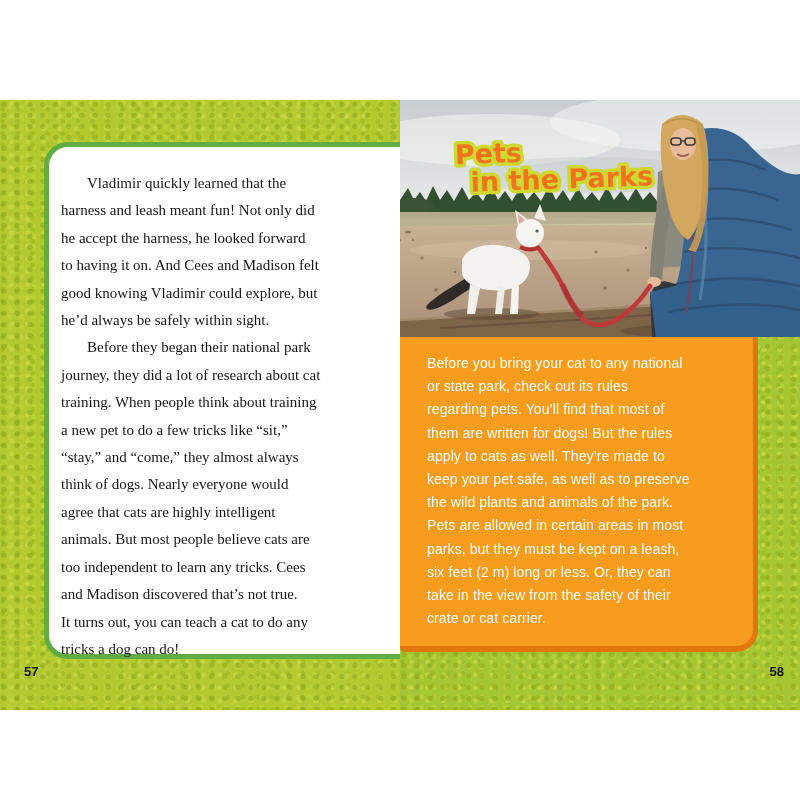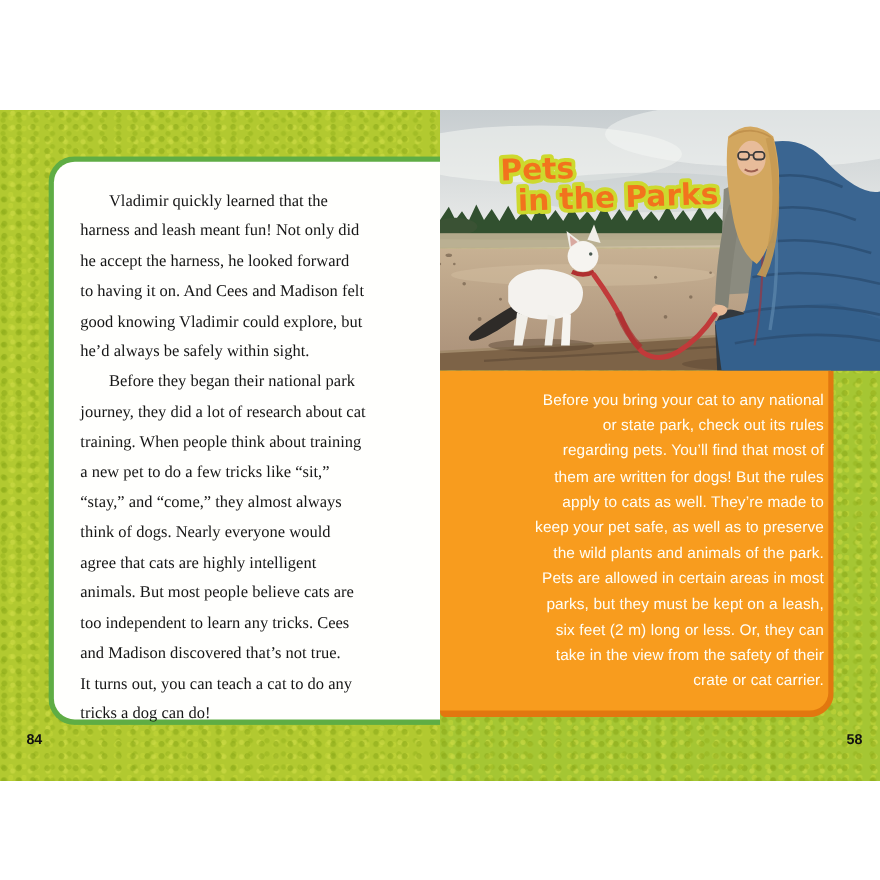--- a/index.html
+++ b/index.html
@@ -23,39 +23,38 @@
 
   
   .white-card{
     position:absolute;left:44px;top:42px;width:351px;height:507px;
     background:#fffffd;
     border:5px solid #5fad44;border-right:none;
     border-radius:24px 0 0 24px;
     box-sizing:content-box;
   }
   .bodytext{
-    padding:23px 6px 0 24px;
+    padding:23px 6px 0 12px;
     font-family:"Liberation Serif",serif;
     font-size:15px;line-height:27.4px;color:#161616;
   }
   .bodytext p{margin:0;text-indent:26px;white-space:pre-line;}
 
   
   .photo{position:absolute;left:0;top:0;width:400px;height:237px;overflow:hidden;
          box-shadow:inset 2px 0 3px rgba(0,0,0,.12);}
   .photo svg{display:block;}
 
   
   .orange-card{
     position:absolute;left:0;top:237px;width:353px;height:309px;
     background:#f89c1e;
     border-right:5px solid #e2770f;border-bottom:6px solid #e2770f;
     border-radius:0 0 22px 5px;
     box-sizing:content-box;
-    text-align:right;
   }
   .callout-text{
     padding:15px 4px 0 27px;
     font-size:14px;line-height:23.2px;color:#fffef7;
     letter-spacing:.1px;white-space:pre-line;
   }
 
   .page-num{position:absolute;font-size:13px;font-weight:bold;color:#111;}
   .page-num.left{left:24px;top:564px;}
   .page-num.right{right:16px;top:564px;}
@@ -86,21 +85,21 @@
 “stay,” and “come,” they almost always
 think of dogs. Nearly everyone would
 agree that cats are highly intelligent
 animals. But most people believe cats are
 too independent to learn any tricks. Cees
 and Madison discovered that’s not true.
 It turns out, you can teach a cat to do any
 tricks a dog can do!</p>
         </div>
       </div>
-      <div class="page-num left">84</div>
+      <div class="page-num left">57</div>
     </div>
 
     <div class="right-page green-tex">
 
       <div class="photo">
         <svg width="400" height="237" viewBox="0 0 400 237" preserveAspectRatio="none">
           <defs>
             <linearGradient id="sky" x1="0" y1="0" x2="0" y2="1">
               <stop offset="0" stop-color="#c7cdd0"></stop>
                 <stop offset="1" stop-color="#edeeec"></stop>

